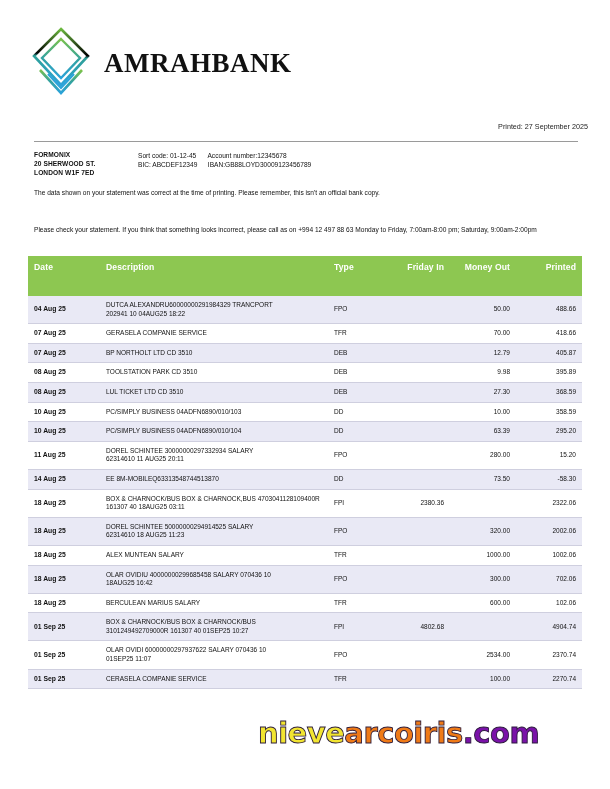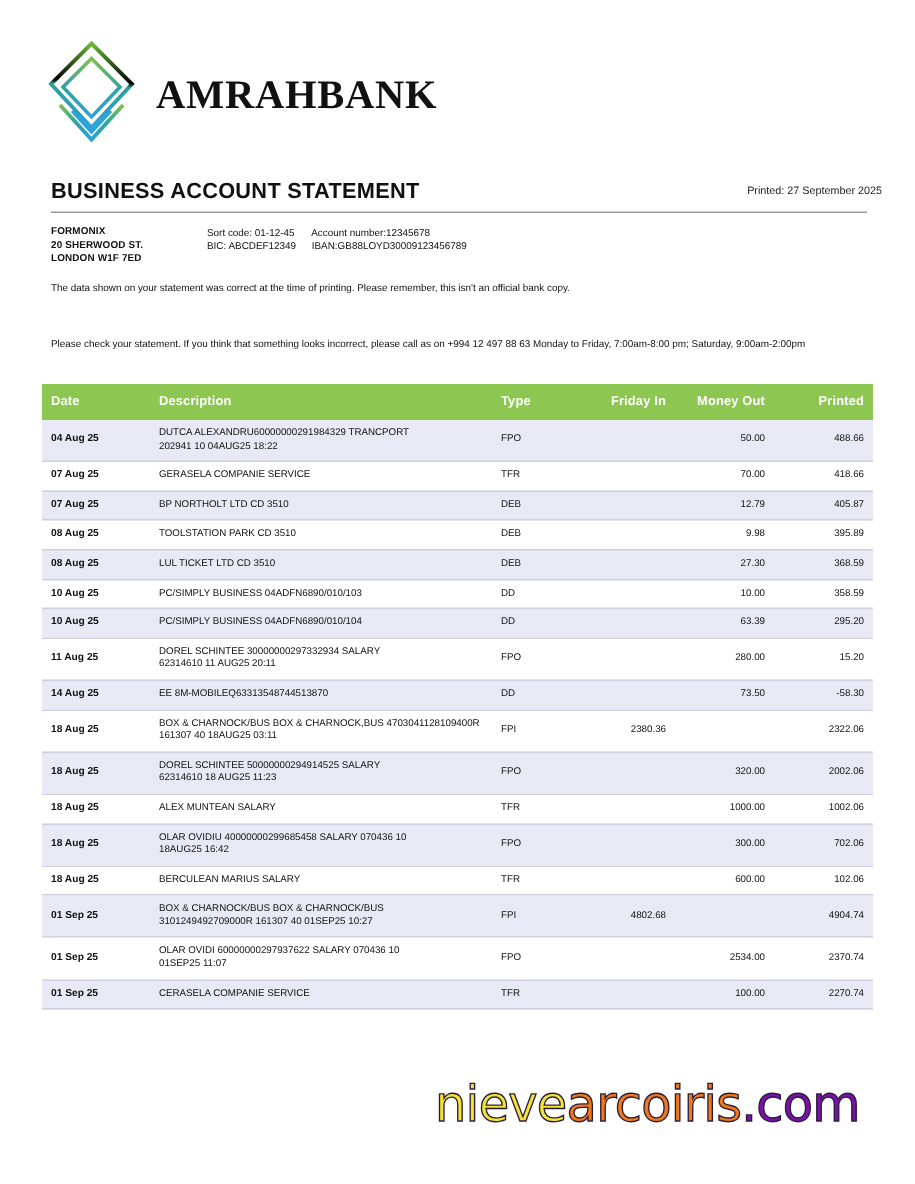--- a/index.html
+++ b/index.html
@@ -118,21 +118,21 @@
     top: 256px;
     width: 554px;
     border-collapse: collapse;
     table-layout: fixed;
   }
   .table th {
     background: #8dc751;
     color: #ffffff;
     font-size: 8.6px;
     font-weight: bold;
-    padding: 6px 6px 8px 6px;
+    padding: 6px 6px 24px 6px;
     text-align: left;
     letter-spacing: 0.1px;
   }
   .table th.num { text-align: right; }
   .table td {
     font-size: 6.5px;
     color: #111;
     padding: 5px 6px;
     vertical-align: middle;
     border-bottom: 1px solid #cfcfdf;
@@ -156,25 +156,24 @@
   col.c-bal  { width: 66px; }
 
   .desc-l2 { display: block; }
 
   
   .watermark {
     position: absolute;
     left: 258px;
     top: 716px;
     font-family: "DejaVu Sans", sans-serif;
-    font-weight: normal;
-    font-size: 33px;
+    font-weight: bold;
+    font-size: 29px;
     letter-spacing: -0.5px;
     white-space: nowrap;
-    margin-left: 32px;
     -webkit-text-stroke: 0.9px #2a1a3a;
   }
   .wm-a { color: #f2e531; }
   .wm-b { color: #ef7a17; }
   .wm-c { color: #7a12a8; }
 </style>
 </head>
 <body>
 
 <div class="page">
@@ -195,21 +194,20 @@
         </linearGradient>
       </defs>
       <path d="M31 3 L58 30 L31 59 L4 30 Z" fill="none" stroke="url(#lg1)" stroke-width="2.6"></path>
       <path d="M31 13 L50 32 L31 52 L12 32 Z" fill="none" stroke="url(#lg2)" stroke-width="2.4"></path>
       <path d="M10 44 L31 67 L52 44" fill="none" stroke="url(#lg2)" stroke-width="2.6"></path>
       <path d="M18 48 L31 62 L44 48" fill="none" stroke="#2ba3da" stroke-width="2.2"></path>
     </svg>
     <div class="logo-text">AMRAHBANK</div>
   </div>
 
-  <div class="title">BUSINESS ACCOUNT STATEMENT</div>
   <div class="printed">Printed: 27 September 2025</div>
   <div class="rule"></div>
 
   <div class="addr">
     <div>FORMONIX</div>
     <div>20 SHERWOOD ST.</div>
     <div>LONDON W1F 7ED</div>
   </div>
 
   <div class="acct">

